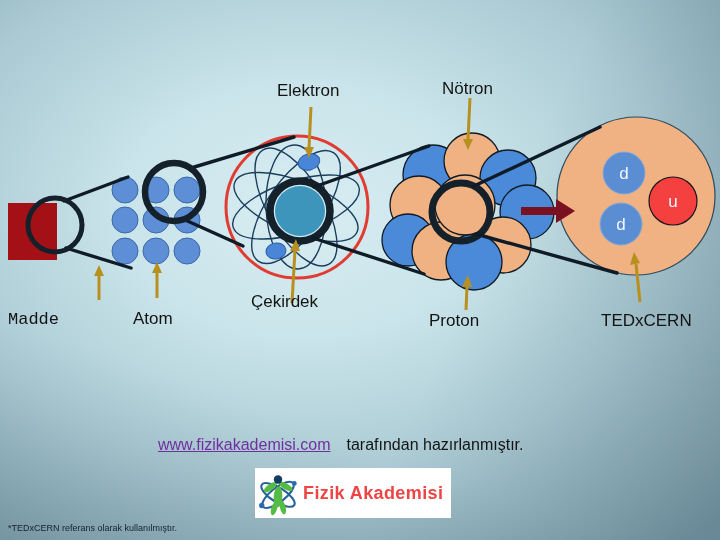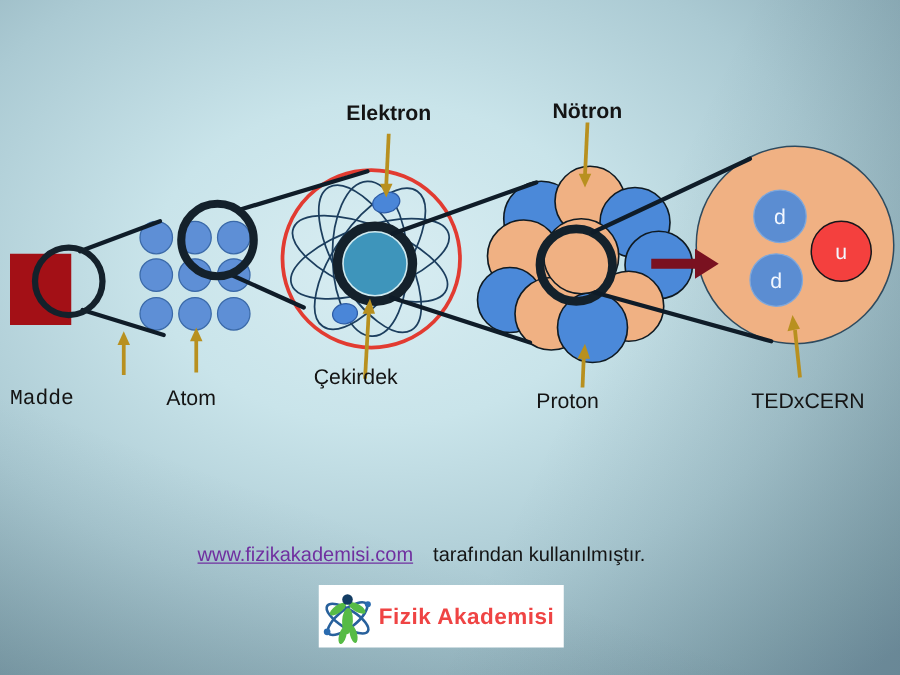--- a/index.html
+++ b/index.html
@@ -16,21 +16,21 @@
   .loupe{fill:none;stroke:#14212b;}
   .grid-atom{fill:#5e8fd6;stroke:#3a69a8;stroke-width:1;}
   .orbit{fill:none;stroke:#1c3e5e;stroke-width:1.4;}
   .nucleon-p{fill:#4b89d9;stroke:#0f1a22;stroke-width:1.3;}
   .nucleon-n{fill:#f0b183;stroke:#0f1a22;stroke-width:1.3;}
   .electron{fill:#4a86d8;stroke:#2d5ca6;stroke-width:1;}
   .gold-stem{stroke:#b8901f;stroke-width:3;}
   .gold-head{fill:#b8901f;}
   .quark-letter{fill:#f2f7ff;font-size:17px;font-family:"Liberation Sans",sans-serif;text-anchor:middle;}
   .stage-label{position:absolute;color:#141414;font-size:17px;white-space:nowrap;}
-  .top-label{position:absolute;color:#141414;font-size:17px;white-space:nowrap;font-weight:bold;}
+  .top-label{position:absolute;color:#141414;font-size:17px;white-space:nowrap;}
   .credit-line{position:absolute;left:158px;top:436px;font-size:16px;color:#1a1a1a;white-space:nowrap;}
   .credit-line a{color:#7030a0;text-decoration:underline;cursor:pointer;margin-top:16px;}
   .credit-line .credit-text{margin-left:16px;color:#141414;}
   .logo-box{position:absolute;left:255px;top:468px;width:196px;height:50px;background:#ffffff;
     display:flex;align-items:center;}
   .logo-box .logo-text{color:#ef4444;font-size:18px;font-weight:bold;letter-spacing:0.4px;margin-left:2px;white-space:nowrap;}
   .footnote{position:absolute;left:8px;top:523px;font-size:9px;color:#14222e;white-space:nowrap;}
 </style>
 </head>
 <body>
@@ -134,33 +134,34 @@
   <div class="top-label" style="left:277px;top:81px;">Elektron</div>
   <div class="top-label" style="left:442px;top:79px;">Nötron</div>
 
   <div class="stage-label" style="left:8px;top:310px;font-family:Liberation Mono, monospace;">Madde</div>
   <div class="stage-label" style="left:133px;top:309px;">Atom</div>
   <div class="stage-label" style="left:251px;top:292px;text-align:center;">Çekirdek</div>
   <div class="stage-label" style="left:429px;top:311px;text-align:center;">Proton</div>
   <div class="stage-label" style="left:601px;top:311px;">TEDxCERN</div>
 
   <div class="credit-line">
-    <a>www.fizikakademisi.com</a><span class="credit-text">tarafından kullanılmıştır.</span>
+    <a>www.fizikakademisi.com</a><span class="credit-text">tarafından hazırlanmıştır.</span>
   </div>
 
   <div class="logo-box">
     <svg width="46" height="48" viewBox="0 0 48 50">
       <ellipse cx="24" cy="27" rx="20" ry="7.5" fill="none" stroke="#28619c" stroke-width="2.2" transform="rotate(-38 24 27)"></ellipse>
       <ellipse cx="24" cy="27" rx="20" ry="7.5" fill="none" stroke="#28619c" stroke-width="2.2" transform="rotate(32 24 27)"></ellipse>
       <circle cx="7" cy="38" r="2.8" fill="#2a6bb0"></circle>
       <circle cx="41" cy="15" r="2.5" fill="#2a6bb0"></circle>
       <ellipse cx="16" cy="19" rx="8" ry="3.2" fill="#56bb45" transform="rotate(-35 16 19)"></ellipse>
       <ellipse cx="32" cy="18" rx="8" ry="3.2" fill="#56bb45" transform="rotate(30 32 18)"></ellipse>
       <ellipse cx="24" cy="29" rx="4.5" ry="11" fill="#56bb45" transform="rotate(3 24 29)"></ellipse>
       <ellipse cx="20" cy="41" rx="3" ry="7.5" fill="#56bb45" transform="rotate(16 20 41)"></ellipse>
       <ellipse cx="29" cy="40" rx="3" ry="7.5" fill="#56bb45" transform="rotate(-14 29 40)"></ellipse>
       <circle cx="24" cy="11" r="4.4" fill="#123c63"></circle>
     </svg>
     <span class="logo-text">Fizik Akademisi</span>
   </div>
 
+  <div class="footnote">*TEDxCERN referans olarak kullanılmıştır.</div>
 
 </div>
 
 </body></html>

